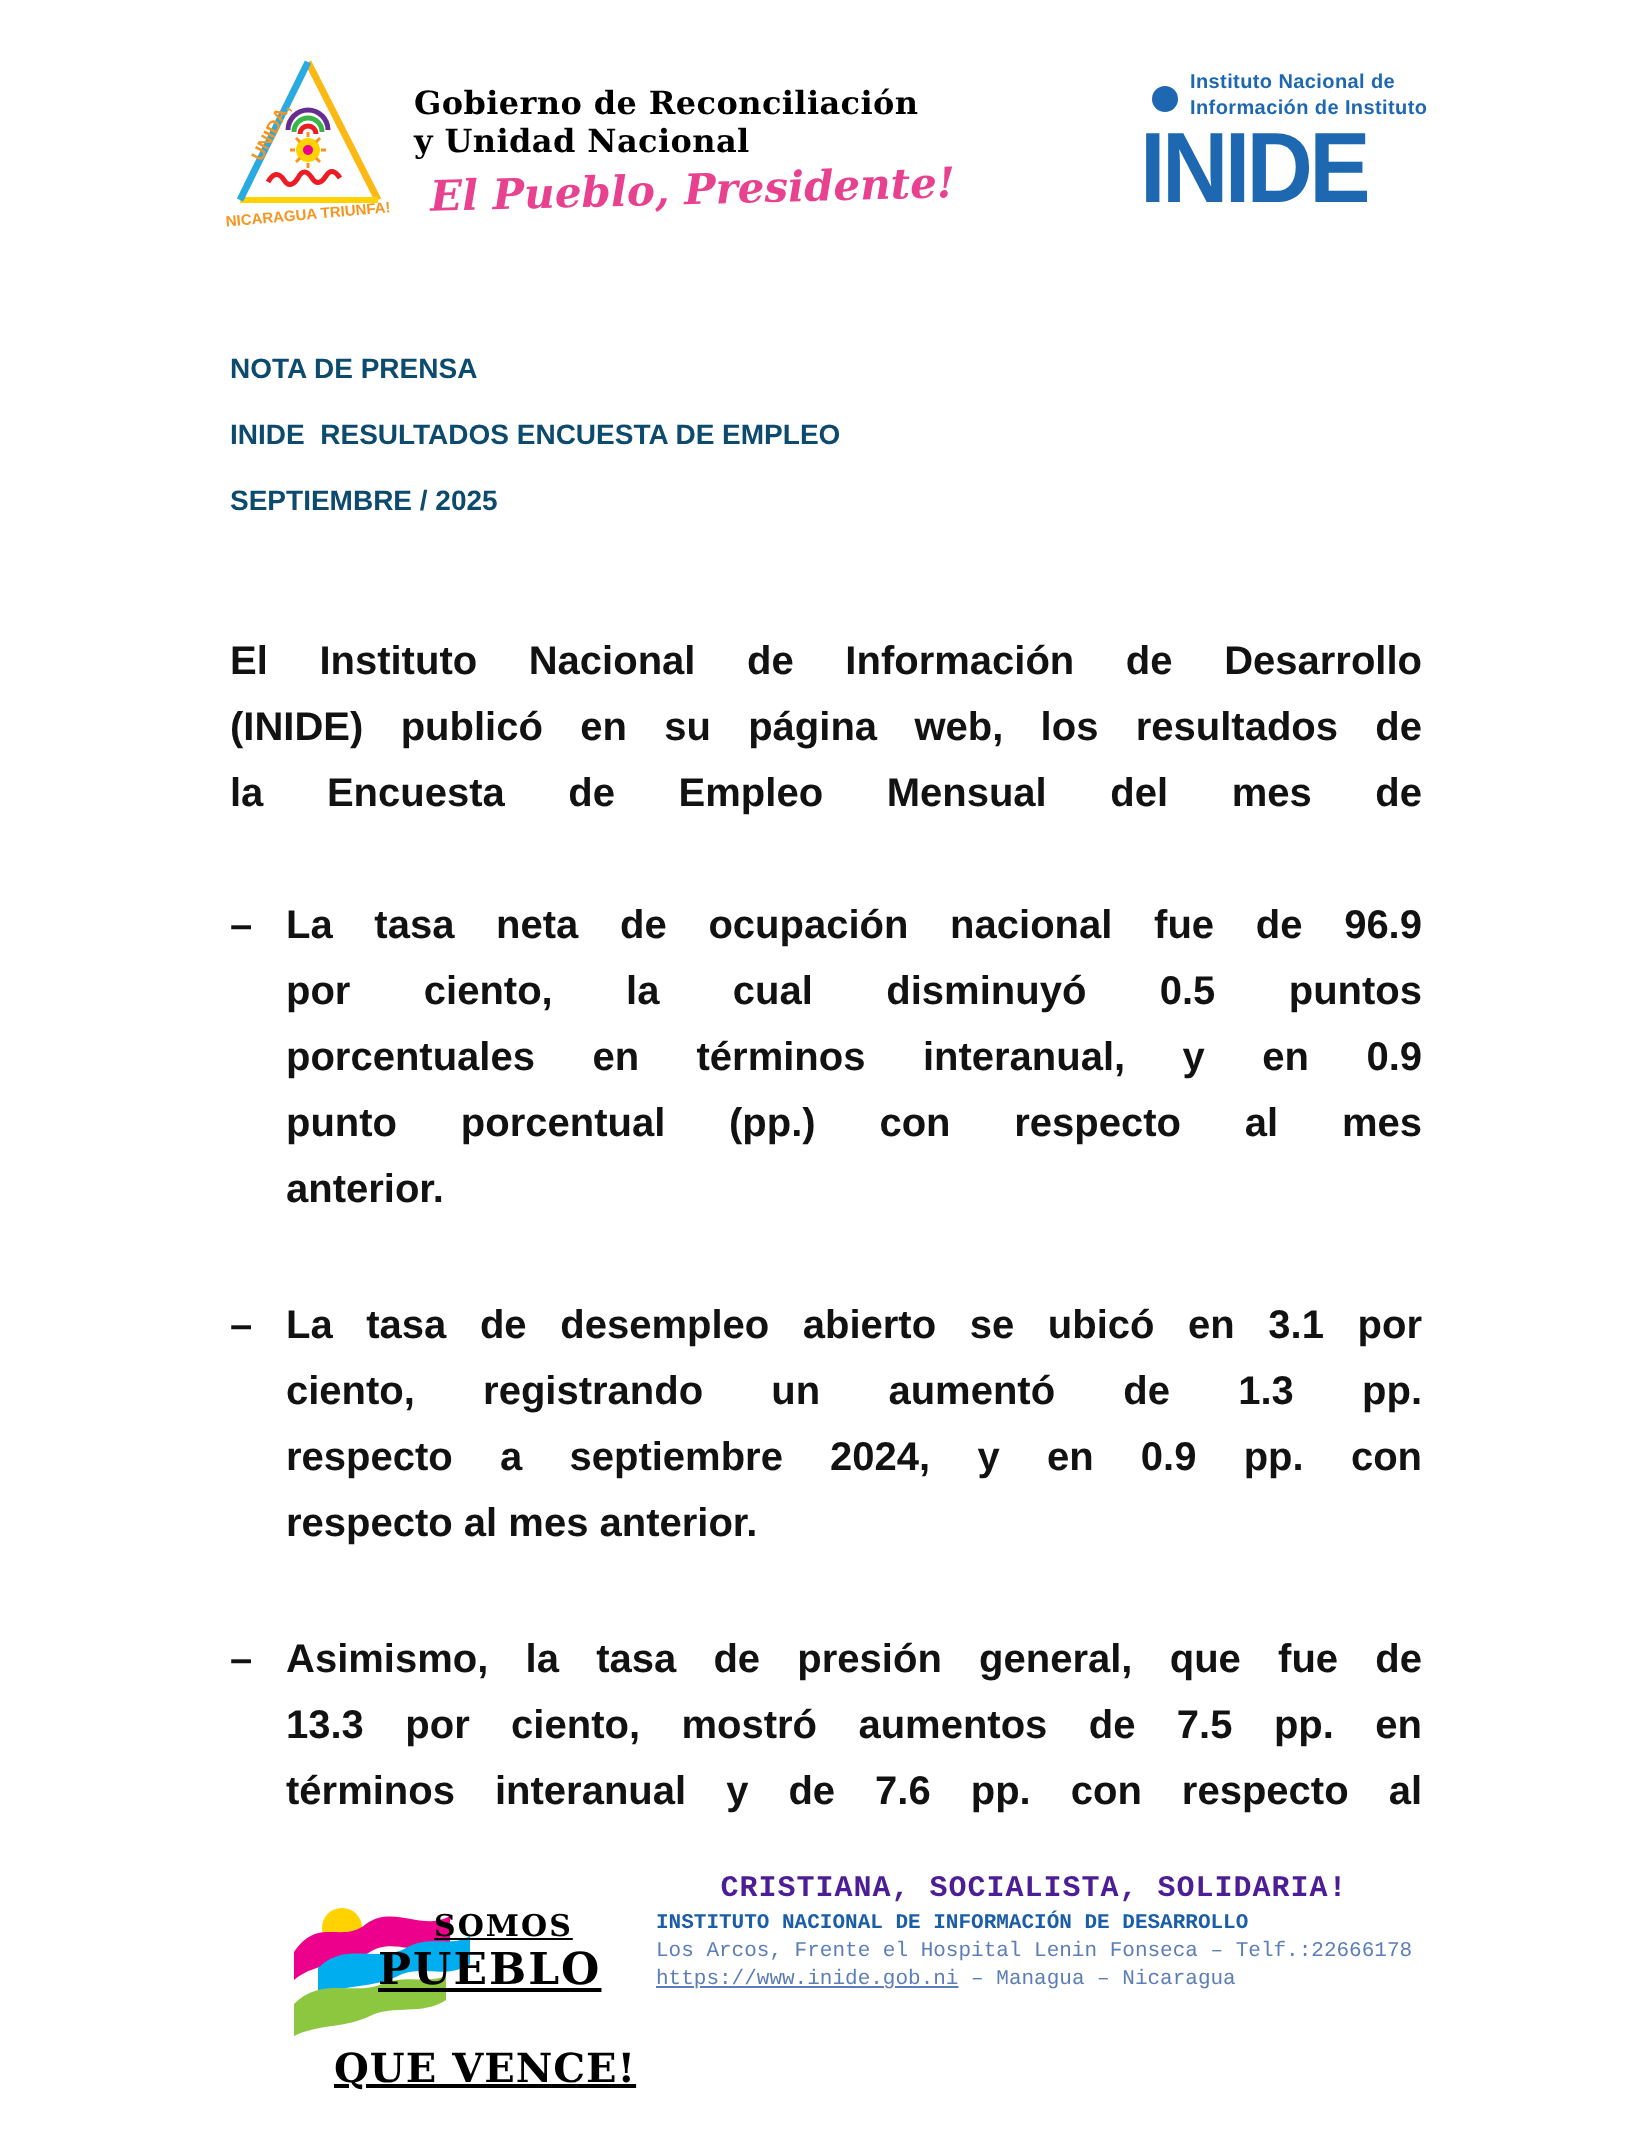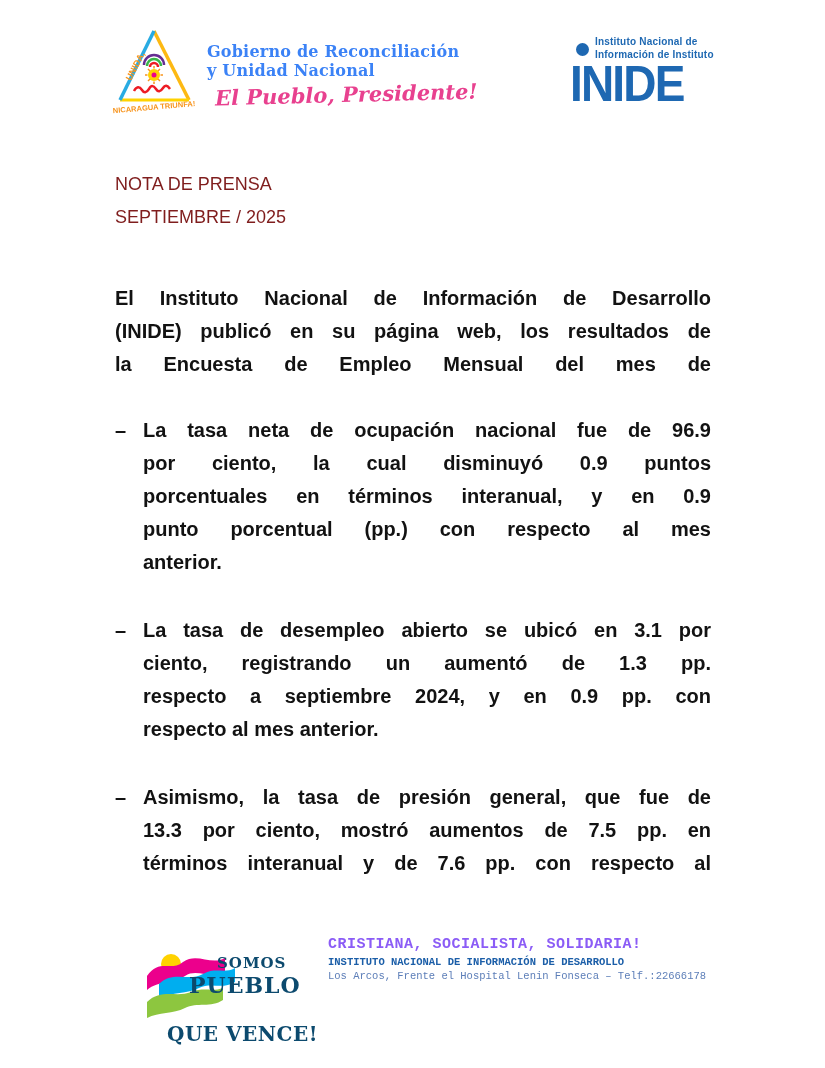--- a/index.html
+++ b/index.html
@@ -3,50 +3,50 @@
 <meta charset="utf-8">
 <style>
   * { margin:0; padding:0; box-sizing:border-box; }
   html,body { background:#ffffff; }
   body { font-family:"Liberation Sans", sans-serif; }
   .page { position:relative; width:825px; height:1068px; background:#ffffff; overflow:hidden; }
 
   
   .gov-logo { position:absolute; left:106px; top:24px; display:flex; }
   .gov-text { margin-left:6px; padding-top:18px; }
-  .gov-line { font-family:"DejaVu Serif", serif; font-weight:bold; font-size:16px; line-height:19px; color:#3b82f6; letter-spacing:0.2px; }
+  .gov-line { font-family:"DejaVu Serif", serif; font-weight:bold; font-size:16px; line-height:19px; color:#000000; letter-spacing:0.2px; }
   .gov-slogan { font-family:"DejaVu Serif", serif; font-style:italic; font-weight:bold; font-size:21px; color:#E8418F; margin-top:2px; margin-left:8px; transform:rotate(-1.5deg); }
 
   
   .inide-logo { position:absolute; left:570px; top:36px; width:156px; }
   .inide-dot { position:absolute; left:6px; top:7px; width:13px; height:13px; border-radius:50%; background:#1E68B2; }
   .inide-small { margin-left:25px; color:#1E68B2; font-weight:bold; font-size:10px; line-height:12.5px; letter-spacing:0.2px; }
   .inide-big { margin-top:1px; color:#1E68B2; font-weight:bold; font-size:50px; line-height:44px; letter-spacing:-2px; transform:scaleX(0.92); transform-origin:left; }
 
   
   .doc { position:absolute; left:115px; top:168px; width:596px; color:#121212; }
   .title-block { margin-bottom:31px; }
-  .title-line { font-size:18px; font-weight:normal; line-height:33px; white-space:pre-wrap; color:#7f1d1d; }
+  .title-line { font-size:14px; font-weight:bold; line-height:33px; white-space:pre-wrap; color:#0c4a6e; }
   .intro { margin-bottom:33px;margin-top:48px; }
   .tline { font-size:20px; font-weight:bold; line-height:33px; text-align:justify; text-align-last:justify; }
   .tline-last { text-align-last:left; }
   .bullet { position:relative; padding-left:28px; margin-bottom:35px; }
   .bullet:last-child { margin-bottom:0; }
   .bullet-dash { position:absolute; left:0; top:0; font-size:20px; font-weight:bold; line-height:33px; }
 
   
   .victory-logo { position:absolute; left:145px; top:948px; width:160px; height:95px; }
   .victory-waves { position:absolute; left:0; top:2px; }
-  .v-text { position:absolute; font-family:"DejaVu Serif", serif; font-weight:bold; color:#0c4a6e; white-space:nowrap; }
+  .v-text { position:absolute; font-family:"DejaVu Serif", serif; font-weight:bold; color:#000000; white-space:nowrap;text-decoration:underline; }
   .v1 { left:72px; top:6px;  font-size:15px; letter-spacing:1px; }
   .v2 { left:44px; top:24px; font-size:22px; letter-spacing:1px; }
   .v3 { left:22px; top:74px; font-size:20px; letter-spacing:0.5px; }
 
   .footer-text { position:absolute; left:328px; top:936px; font-family:"Liberation Mono", monospace; }
-  .f-slogan { color:#8b5cf6; font-weight:bold; font-size:15px; line-height:17px; letter-spacing:0.5px; }
+  .f-slogan { color:#4c1d95; font-weight:bold; font-size:15px; line-height:17px; letter-spacing:0.5px;text-align:center; }
   .f-org    { color:#1B5EA8; font-weight:bold; font-size:10.5px; line-height:14px; margin-top:2px; }
   .f-addr   { color:#5C7EB8; font-size:10.5px; line-height:14px; }
   .f-web    { color:#5C7EB8; font-size:10.5px; line-height:14px; }
   .f-web a  { color:#5C7EB8; text-decoration:underline; }
   .f-web span { white-space:pre; }
 </style>
 </head>
 <body>
 
 <div class="page">
@@ -87,34 +87,35 @@
     <div class="inide-small">
       <div>Instituto Nacional de</div>
       <div>Información de Instituto</div>
     </div>
     <div class="inide-big">INIDE</div>
   </div>
 
   <div class="doc">
     <div class="title-block">
       <div class="title-line">NOTA DE PRENSA</div>
+      <div class="title-line">INIDE  RESULTADOS ENCUESTA DE EMPLEO</div>
       <div class="title-line">SEPTIEMBRE / 2025</div>
     </div>
 
     <div class="intro">
         <div class="tline">El Instituto Nacional de Información de Desarrollo</div>
         <div class="tline">(INIDE) publicó en su página web, los resultados de</div>
         <div class="tline">la Encuesta de Empleo Mensual del mes de</div>
       </div>
 
     <div class="bullet">
       <span class="bullet-dash">–</span>
       <div>
           <div class="tline">La tasa neta de ocupación nacional fue de 96.9</div>
-          <div class="tline">por ciento, la cual disminuyó 0.9 puntos</div>
+          <div class="tline">por ciento, la cual disminuyó 0.5 puntos</div>
           <div class="tline">porcentuales en términos interanual, y en 0.9</div>
           <div class="tline">punto porcentual (pp.) con respecto al mes</div>
           <div class="tline tline-last">anterior.</div>
         </div>
     </div>
 
     <div class="bullet">
       <span class="bullet-dash">–</span>
       <div>
           <div class="tline">La tasa de desempleo abierto se ubicó en 3.1 por</div>
@@ -143,15 +144,18 @@
     </svg>
     <div class="v-text v1">SOMOS</div>
     <div class="v-text v2">PUEBLO</div>
     <div class="v-text v3">QUE VENCE!</div>
   </div>
 
   <div class="footer-text">
     <div class="f-slogan">CRISTIANA, SOCIALISTA, SOLIDARIA!</div>
     <div class="f-org">INSTITUTO NACIONAL DE INFORMACIÓN DE DESARROLLO</div>
     <div class="f-addr">Los Arcos, Frente el Hospital Lenin Fonseca – Telf.:22666178</div>
+    <div class="f-web">
+      <a href="#">https://www.inide.gob.ni</a><span> – Managua – Nicaragua</span>
+    </div>
   </div>
 
 </div>
 
 </body></html>

